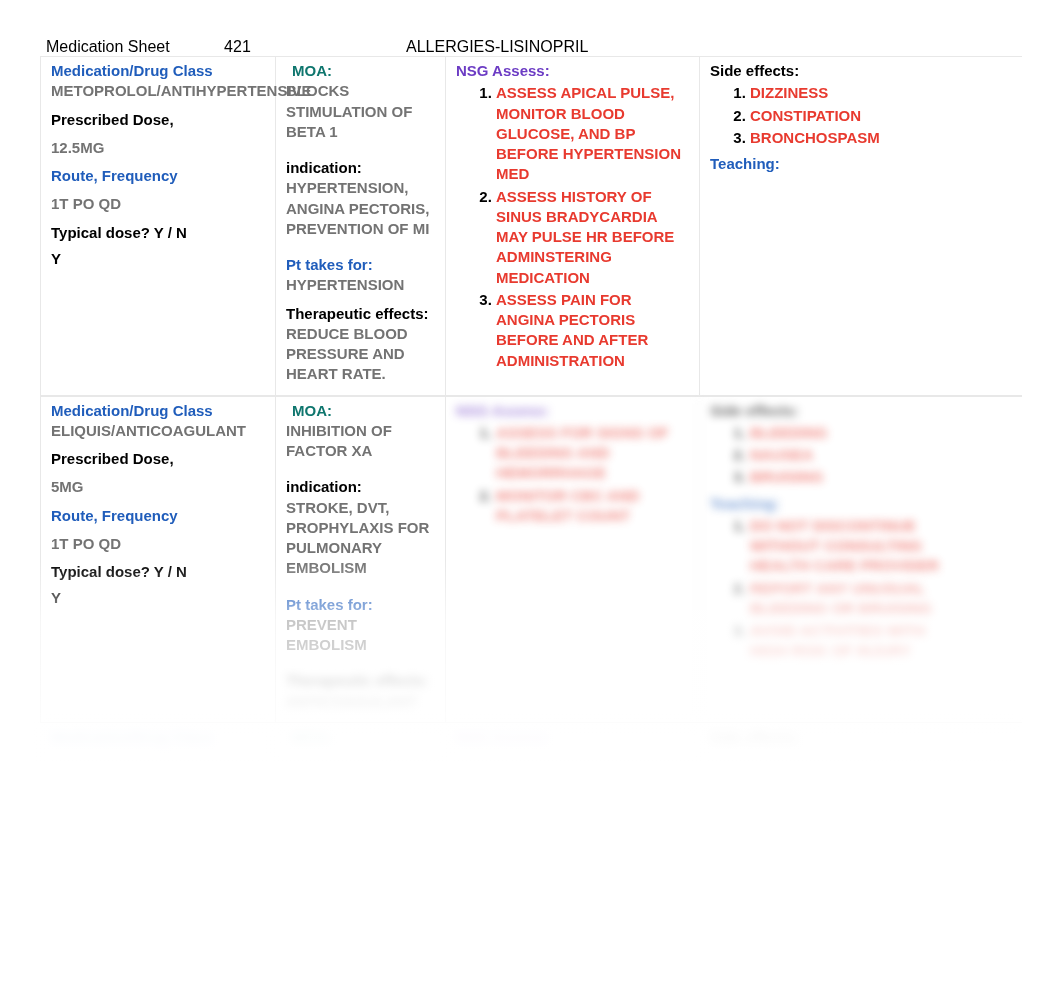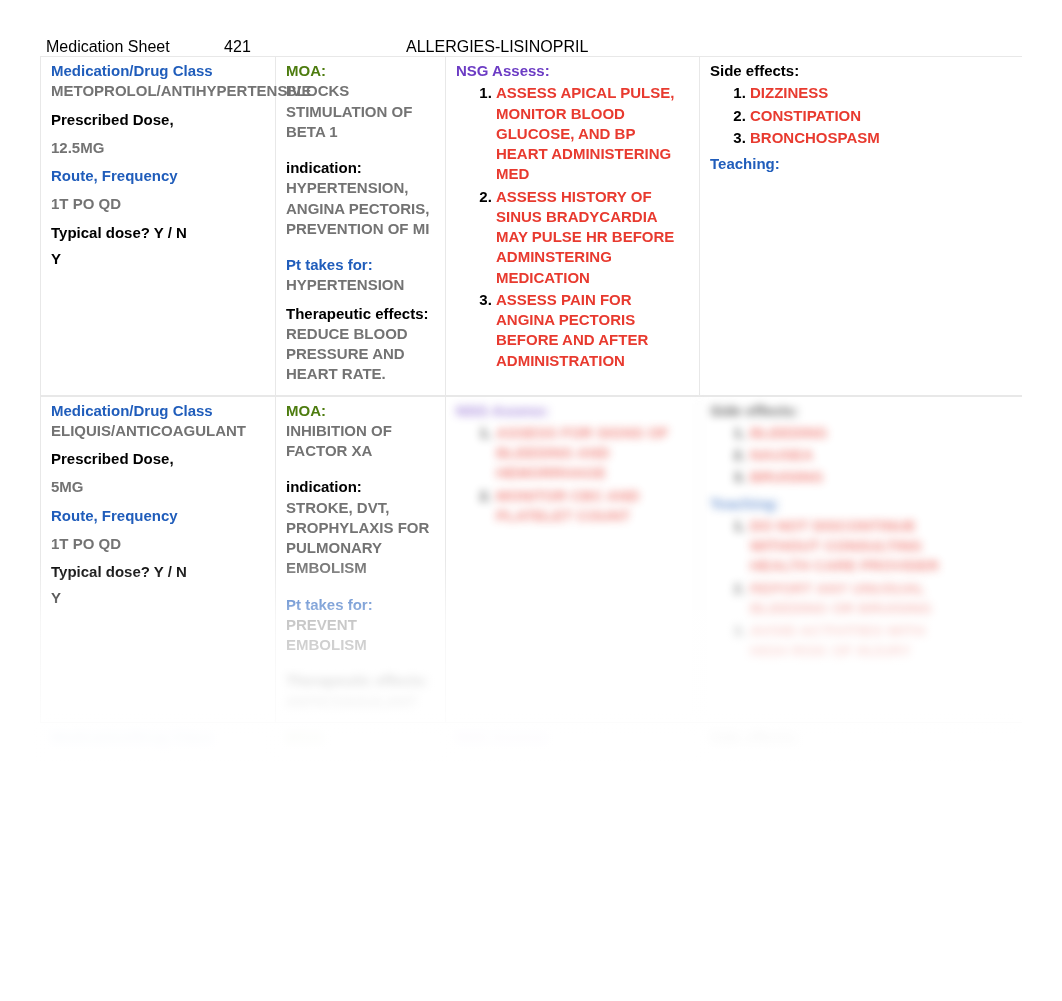--- a/index.html
+++ b/index.html
@@ -36,21 +36,21 @@
     border-right: 1px solid #e8e8e8;
     line-height: 1.35;
     font-size: 15px;
   }
   .cell:first-child{ border-left:1px solid #e8e8e8;}
   .c1 { width: 236px; }
   .c2 { width: 170px; }
   .c3 { width: 254px; }
   .c4 { width: 268px; border-right:none;}
   .blue { color:#205dbb; font-weight:600;}
-  .cyan { color:#4d7c0f; font-weight:600;}
+  .cyan { color:#0f766e; font-weight:600;margin-left:6px;}
   .purple{ color:#6c3cc4; font-weight:600;}
   .red { color:#737373; font-weight:600;}
   .black{ color:#000; font-weight:600;}
   ol{ margin:2px 0 2px 0; padding-left:40px;}
   ol li{ margin-bottom:2px;}
   ol.black-num > li::marker{ color:#000; font-weight:600;}
   ol.black-num > li > span.red{ color:#e83a2f;}
   .fade-area {
     position: absolute;
     left: 0; right:0;
@@ -91,21 +91,21 @@
       <div class="black" style="margin-top:16px">indication:</div>
       <div class="red">HYPERTENSION, ANGINA PECTORIS, PREVENTION OF MI</div>
       <div class="blue" style="margin-top:16px">Pt takes for:</div>
       <div class="red">HYPERTENSION</div>
       <div class="black" style="margin-top:8px">Therapeutic effects:</div>
       <div class="red">REDUCE BLOOD PRESSURE AND HEART RATE.</div>
     </div>
     <div class="cell c3">
       <div class="purple">NSG Assess:</div>
       <ol class="black-num">
-        <li><span class="red">ASSESS APICAL PULSE, MONITOR BLOOD GLUCOSE, AND BP HEART ADMINISTERING MED</span></li>
+        <li><span class="red">ASSESS APICAL PULSE, MONITOR BLOOD GLUCOSE, AND BP BEFORE HYPERTENSION MED</span></li>
         <li><span class="red">ASSESS HISTORY OF SINUS BRADYCARDIA MAY PULSE HR BEFORE ADMINSTERING MEDICATION</span></li>
         <li><span class="red">ASSESS PAIN FOR ANGINA PECTORIS BEFORE AND AFTER ADMINISTRATION</span></li>
       </ol>
     </div>
     <div class="cell c4">
       <div class="black">Side effects:</div>
       <ol class="black-num" style="font-weight:600">
         <li><span class="red">DIZZINESS</span></li>
         <li><span class="red">CONSTIPATION</span></li>
         <li><span class="red">BRONCHOSPASM</span></li>

